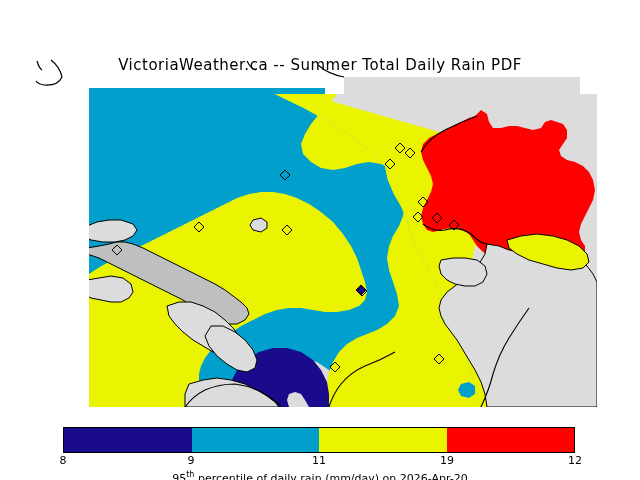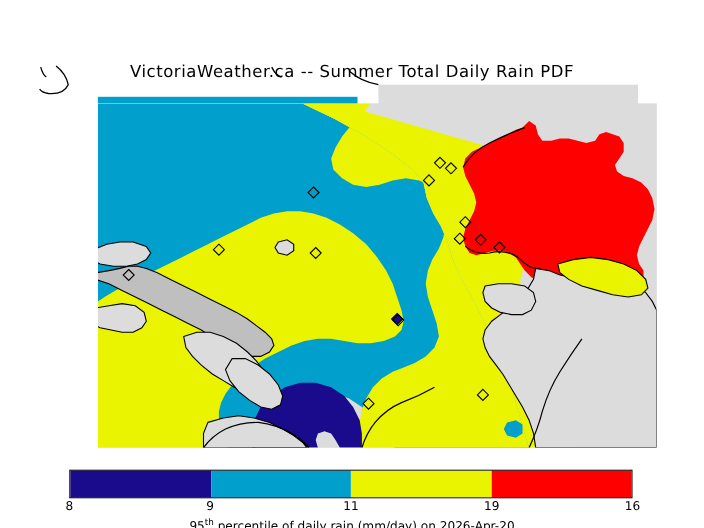--- a/index.html
+++ b/index.html
@@ -199,18 +199,18 @@
       <div class="cbar-band" style="background: rgb(26, 10, 140); flex: 1 1 0%;"></div>
       <div class="cbar-band" style="background: rgb(1, 159, 203); flex: 1 1 0%;"></div>
       <div class="cbar-band" style="background: rgb(234, 244, 0); flex: 1 1 0%;"></div>
       <div class="cbar-band" style="background: rgb(255, 0, 0); flex: 1 1 0%;"></div>
     </div>
   <div id="cbar-ticks">
       <div class="cbar-tick" style="left: 63px;">8</div>
       <div class="cbar-tick" style="left: 191px;">9</div>
       <div class="cbar-tick" style="left: 319px;">11</div>
       <div class="cbar-tick" style="left: 447px;">19</div>
-      <div class="cbar-tick" style="left: 575px;">16</div>
+      <div class="cbar-tick" style="left: 575px;">12</div>
     </div>
   <div id="cbar-caption">
     <span>95</span><sup>th</sup><span> percentile of daily rain (mm/day) on 2026-Apr-20</span>
   </div>
 </div>
 
 </body></html>

